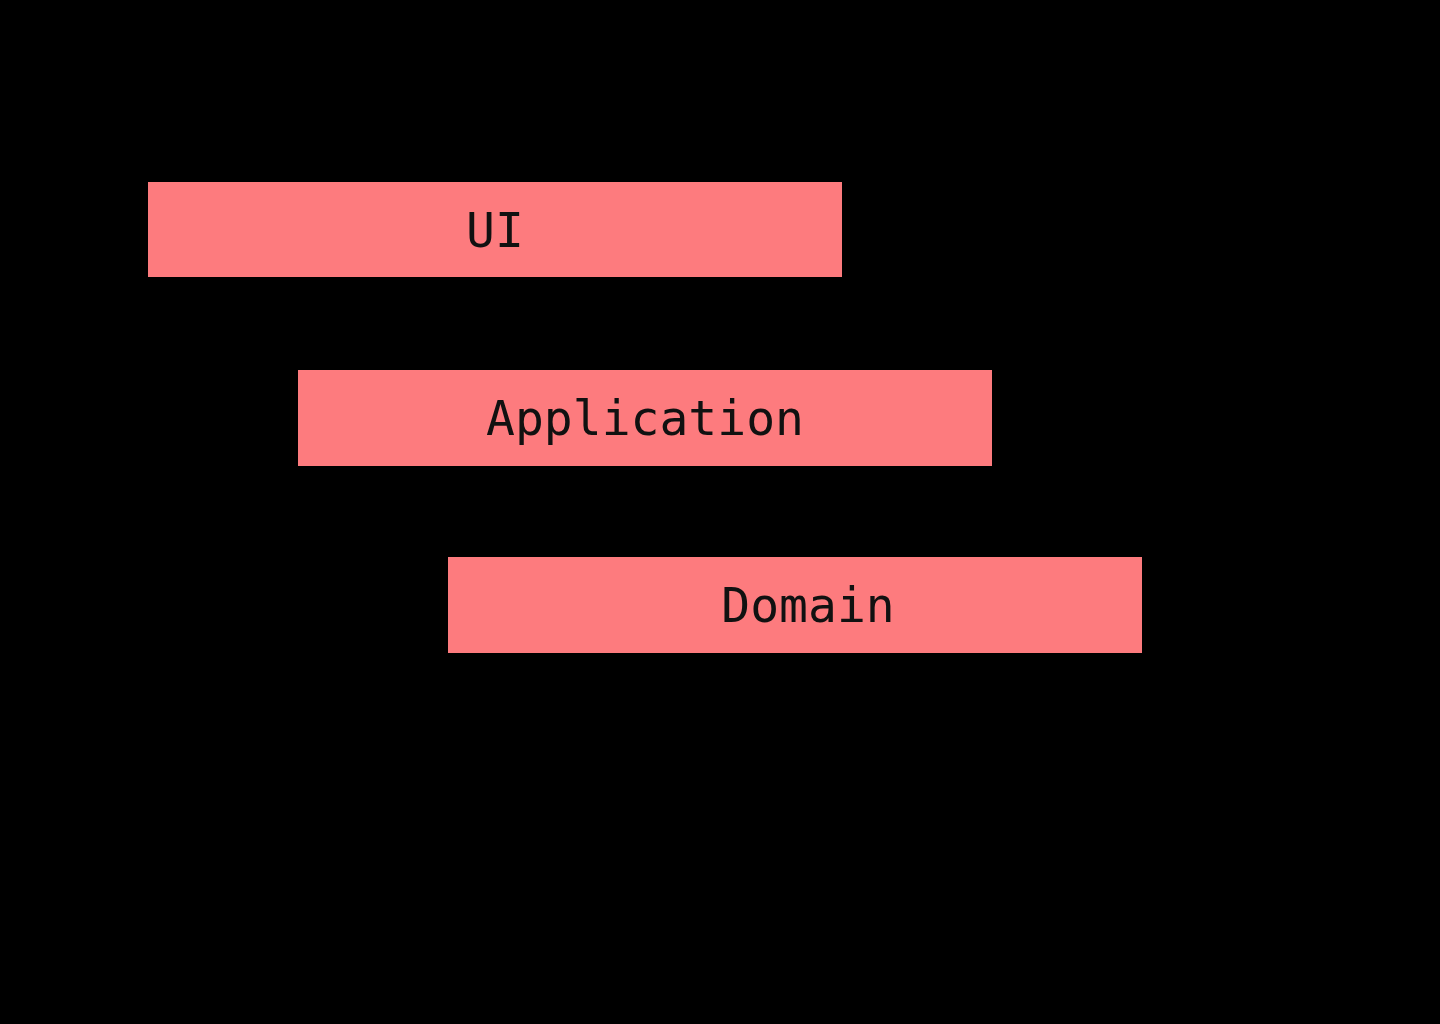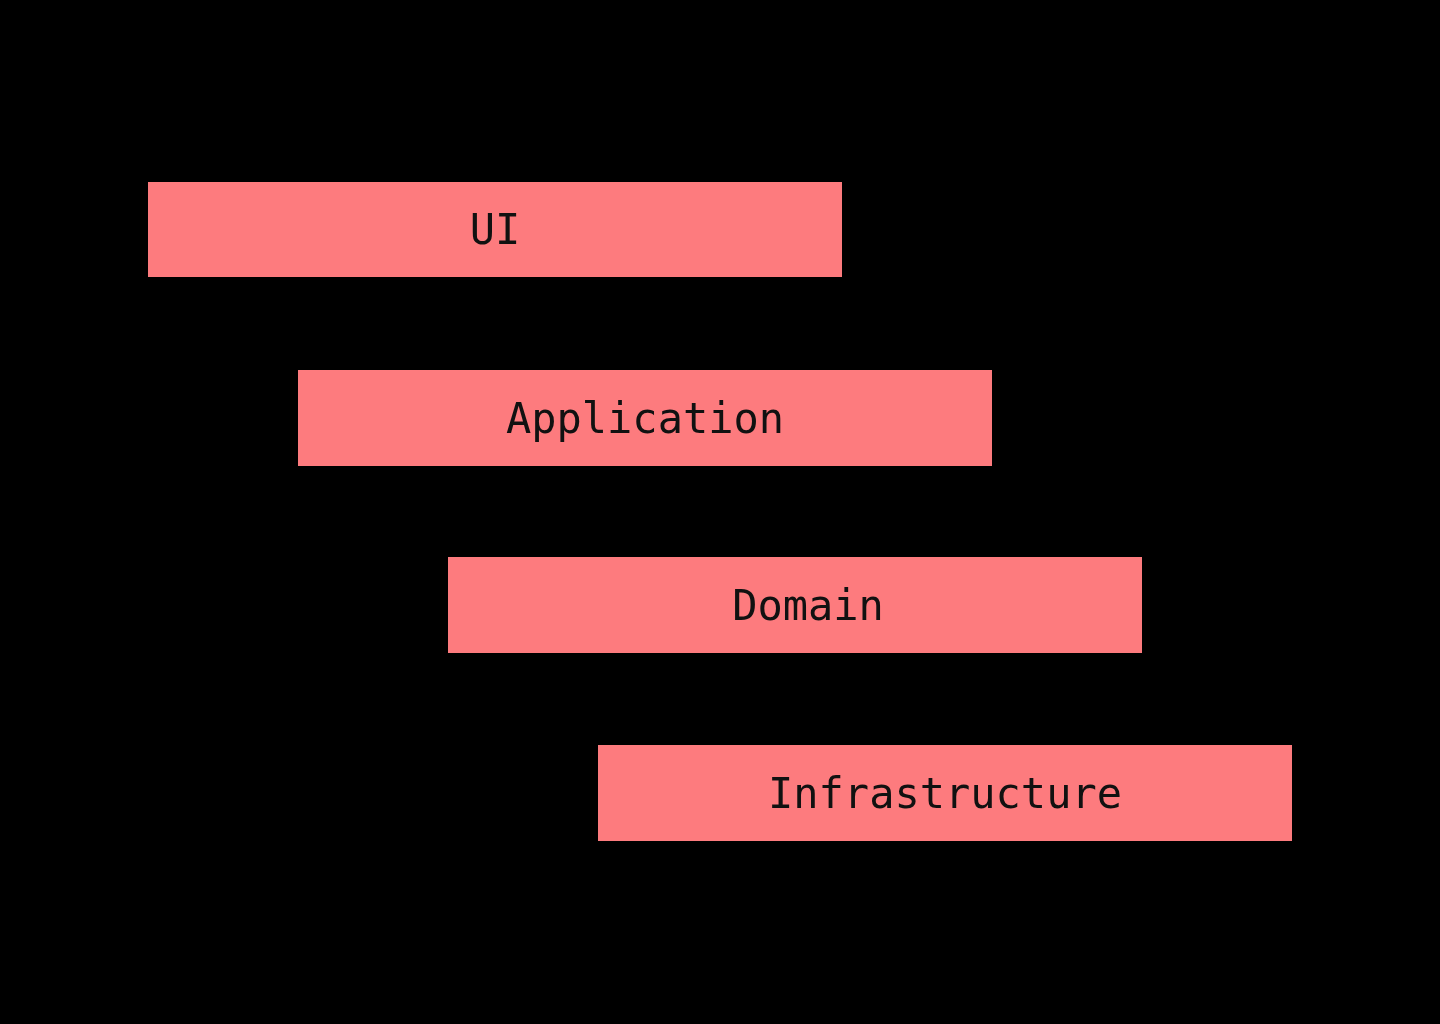--- a/index.html
+++ b/index.html
@@ -25,21 +25,21 @@
     position: absolute;
     width: 694px;
     height: 96px;
     background: var(--bar);
     display: flex;
     align-items: center;
     justify-content: center;
   }
   .layer span {
     color: var(--text);
-    font-size: 42px;
+    font-size: 48px;
     font-weight: 400;
     letter-spacing: 0;
     white-space: nowrap;
   }
   .layer-1 { left: 148px; top: 182px; height: 95px; }
   .layer-2 { left: 298px; top: 370px; align-items: center; }
   .layer-3 { left: 448px; top: 557px; padding-left: 26px; }
   .layer-4 { left: 598px; top: 745px; }
 </style>
 </head>
@@ -48,16 +48,13 @@
 <div class="canvas">
   <div class="layer layer-1">
     <span>UI</span>
   </div>
   <div class="layer layer-2">
     <span>Application</span>
   </div>
   <div class="layer layer-3">
     <span>Domain</span>
   </div>
-  <div class="layer layer-4">
-    <span>Infrastructure</span>
-  </div>
 </div>
 
 </body></html>

